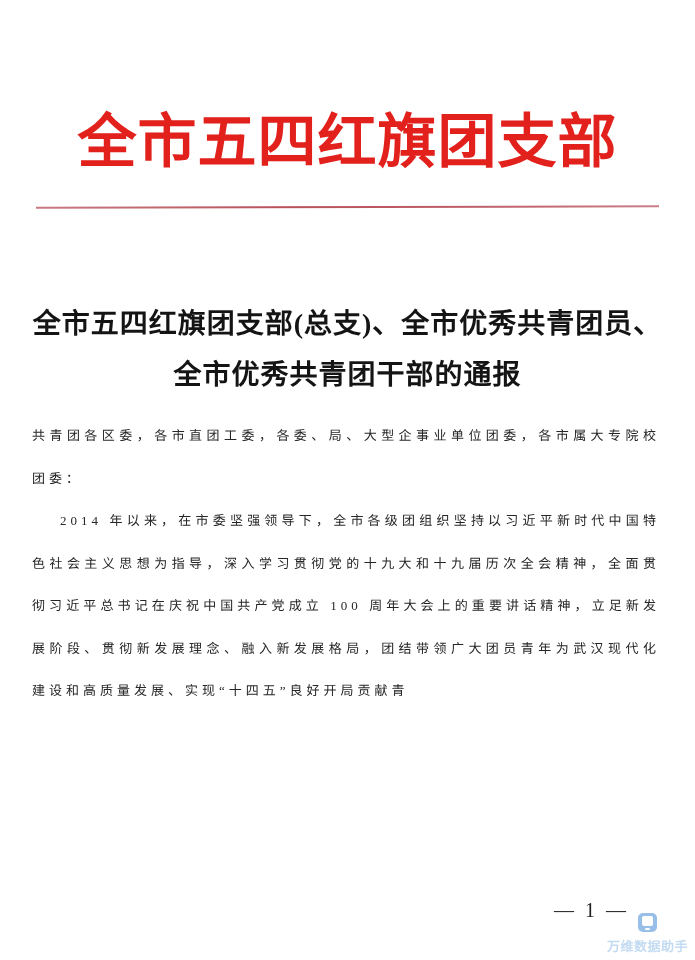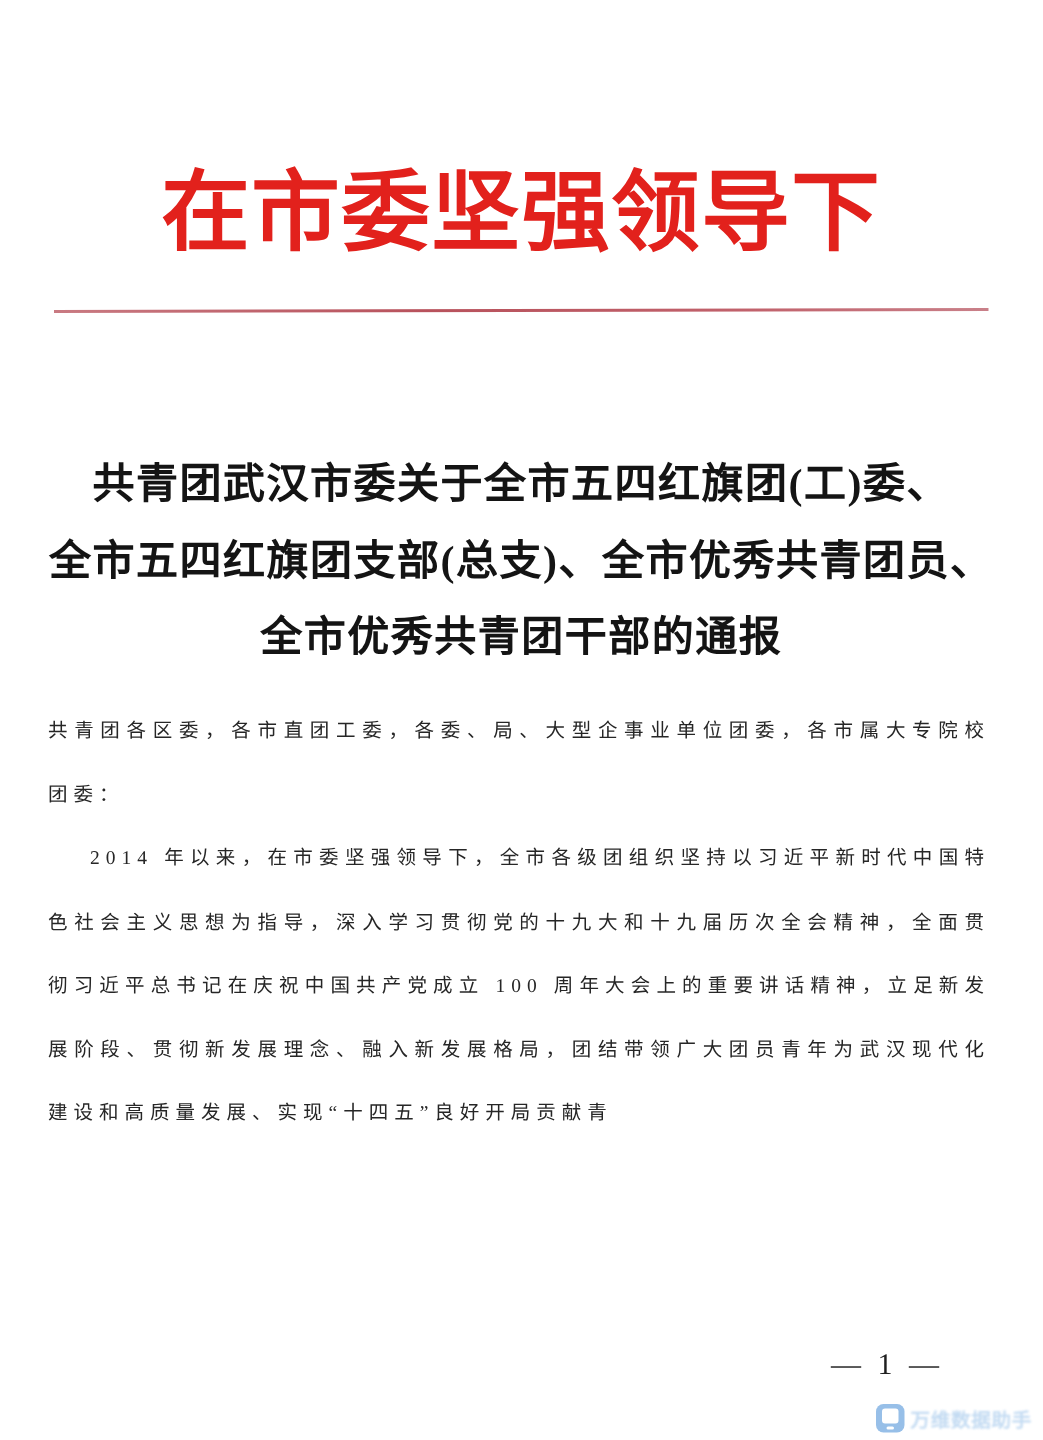--- a/index.html
+++ b/index.html
@@ -88,20 +88,21 @@
   
   .watermark {
     position: absolute;
     right: 7px;
     bottom: 5px;
     display: flex;
     align-items: center;
     gap: 4px;
     opacity: 0.85;
     pointer-events: none;
+    flex-direction: column;
   }
   .watermark .wm-icon {
     width: 19px;
     height: 19px;
     border-radius: 5px;
     background: #85b4e4;
     position: relative;
     flex: 0 0 auto;
   }
   .watermark .wm-icon::before {
@@ -132,27 +133,26 @@
     color: #b9d5f0;
     filter: blur(0.7px);
     white-space: nowrap;
   }
 </style>
 </head>
 <body>
 
 <div class="page">
 
-  <div class="org-title">在市委坚强领导下</div>
+  <div class="org-title">全市五四红旗团支部</div>
 
 
   <div class="red-divider"></div>
 
   <div class="notice-title">
-    <div class="t-line">共青团武汉市委关于全市五四红旗团(工)委、</div>
     <div class="t-line">全市五四红旗团支部(总支)、全市优秀共青团员、</div>
     <div class="t-line">全市优秀共青团干部的通报</div>
   </div>
 
   <div class="doc-body">
     <p>共青团各区委，各市直团工委，各委、局、大型企事业单位团委，各市属大专院校团委：</p>
     <p class="indent">2014 年以来，在市委坚强领导下，全市各级团组织坚持以习近平新时代中国特色社会主义思想为指导，深入学习贯彻党的十九大和十九届历次全会精神，全面贯彻习近平总书记在庆祝中国共产党成立 100 周年大会上的重要讲话精神，立足新发展阶段、贯彻新发展理念、融入新发展格局，团结带领广大团员青年为武汉现代化建设和高质量发展、实现“十四五”良好开局贡献青</p>
   </div>
 
   <div class="page-number">— 1 —</div>

